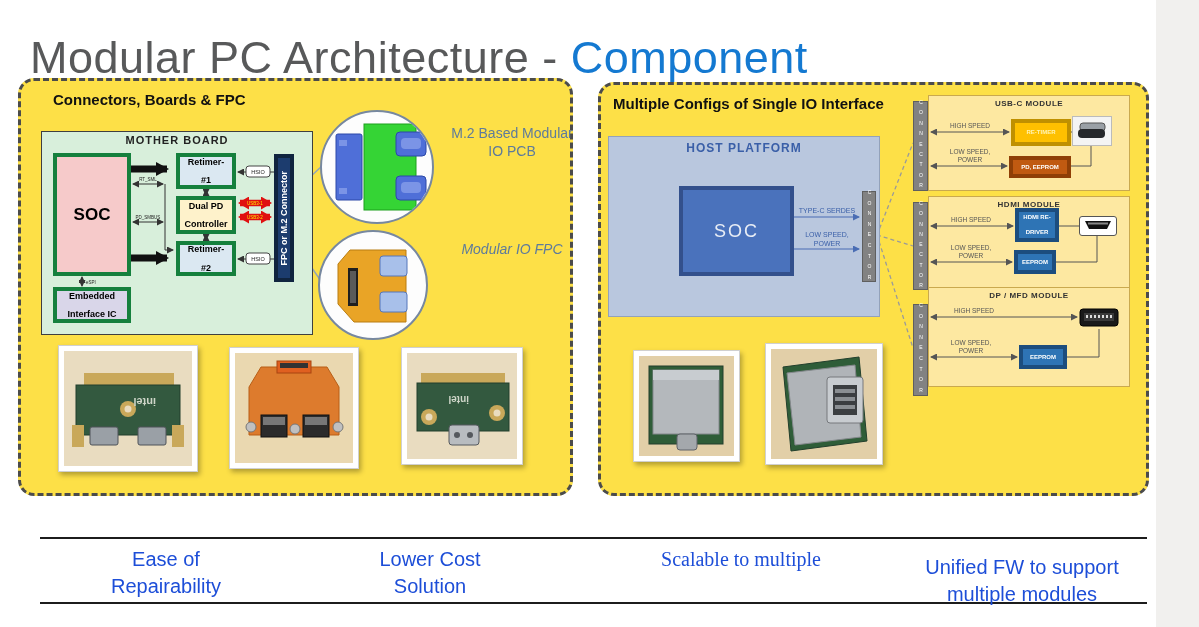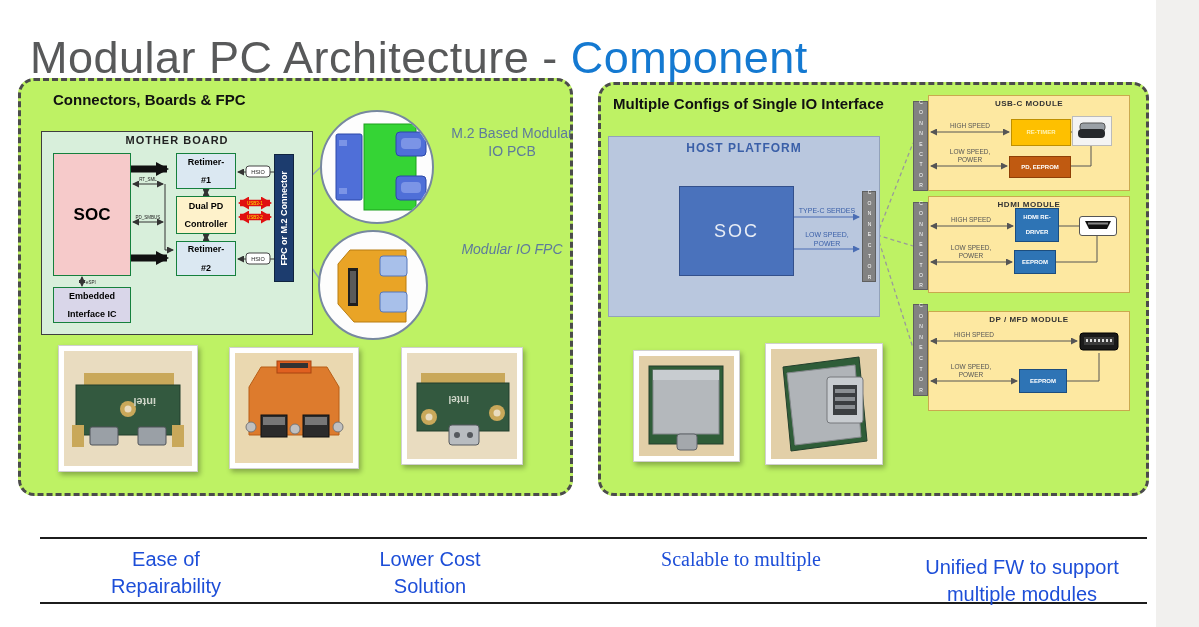--- a/index.html
+++ b/index.html
@@ -2,23 +2,23 @@
 <html><head>
 <meta charset="utf-8">
 <style>
   html,body{margin:0;padding:0;background:#ffffff;}
   .slide{position:relative;width:1199px;height:627px;background:#ffffff;overflow:hidden;
          font-family:"Liberation Sans",sans-serif;}
   .abs{position:absolute;}
   .title{position:absolute;left:30px;top:2px;font-size:45px;font-weight:400;color:#58595a;letter-spacing:.5px;white-space:nowrap;}
   .title .accent{color:#1479d1;}
   .gray-strip{position:absolute;left:1156px;top:0;width:43px;height:627px;background:#f1f0ee;}
-  .panel{position:absolute;border:3px dashed #4b4b4b;border-radius:16px;background:#bef264;}
+  .panel{position:absolute;border:3px dashed #4b4b4b;border-radius:16px;background:#fde047;}
   .panel-header{position:absolute;font-size:15px;font-weight:bold;color:#111;white-space:nowrap;}
-  .box{position:absolute;box-sizing:border-box;border:1px solid #15803d;display:flex;flex-direction:column;
+  .box{position:absolute;box-sizing:border-box;border:4px solid #15803d;display:flex;flex-direction:column;
        align-items:center;justify-content:center;text-align:center;line-height:1.15;gap:8px;}
   .mb{position:absolute;left:20px;top:50px;width:272px;height:204px;background:#d8efdb;border:1.5px solid #3f3f3f;box-sizing:border-box;}
   .mb-title{position:absolute;left:0;top:2px;width:100%;text-align:center;font-size:11px;font-weight:bold;color:#222;letter-spacing:1px;}
   .vtext{writing-mode:vertical-rl;text-orientation:upright;line-height:1;}
   .vrot{writing-mode:vertical-rl;transform:rotate(180deg);white-space:nowrap;}
   .wires{position:absolute;left:0;top:0;pointer-events:none;}
   .circle{position:absolute;border:2px solid #7788a0;border-radius:50%;background:#fdfdfd;overflow:hidden;}
   .callout-label{position:absolute;color:#5e7b9b;font-size:14px;text-align:center;line-height:1.25;}
   .photo{position:absolute;background:#fff;border:1px solid #d0d0d0;box-shadow:2px 3px 5px rgba(0,0,0,.3);padding:5px;box-sizing:border-box;}
   .photo svg{display:block;}
@@ -280,21 +280,21 @@
         <svg width="36" height="18" viewBox="0 0 36 18">
             <path d="M5,4 L31,4 L27,12 L9,12 Z" fill="#111"></path>
             <rect x="8" y="5.5" width="20" height="2" fill="#888"></rect>
           </svg>
       </div>
     </div>
     <div class="connbar" style="left:312px;top:117px;width:15px;height:88px;">
       <span class="vtext" style="font-size:5px;letter-spacing:4.3px;">CONNECTOR</span>
     </div>
 
-    <div class="module" style="left:327px;top:226px;width:202px;height:100px;">
+    <div class="module" style="left:327px;top:202px;width:202px;height:100px;">
       <div class="module-title">DP / MFD MODULE</div>
       <svg class="wires" width="202" height="100" viewBox="0 0 202 100">
         <line x1="2" y1="29" x2="148" y2="29" stroke="#555" stroke-width="1" marker-start="url(#mg)" marker-end="url(#mg)"></line>
         <text x="45" y="25" font-size="6.5" text-anchor="middle" fill="#555">HIGH SPEED</text>
         <line x1="2" y1="69" x2="88" y2="69" stroke="#555" stroke-width="1" marker-start="url(#mg)" marker-end="url(#mg)"></line>
         <text x="42" y="57" font-size="6.5" text-anchor="middle" fill="#555">LOW SPEED,</text>
         <text x="42" y="65" font-size="6.5" text-anchor="middle" fill="#555">POWER</text>
         <path d="M170,41 L170,69 L138,69" fill="none" stroke="#555" stroke-width="1"></path>
       </svg>
       <div class="box" style="left:90px;top:57px;width:48px;height:24px;background:#2e74b5;border-color:#1c4d7e;color:#fff;font-size:6px;font-weight:bold;">

